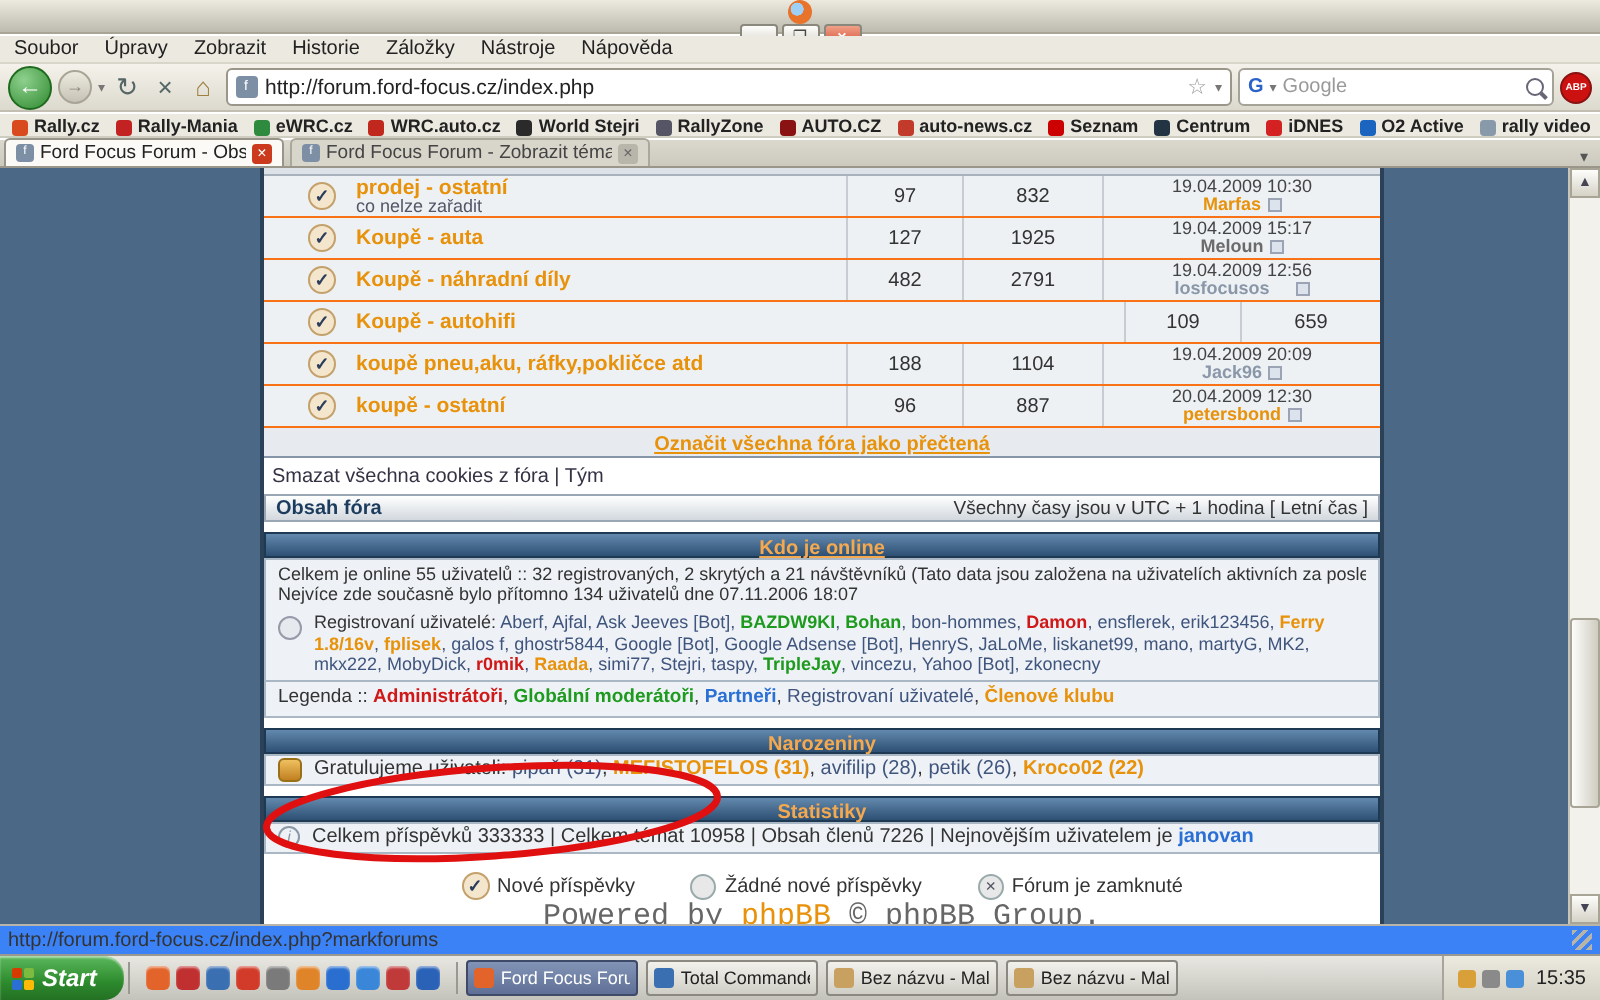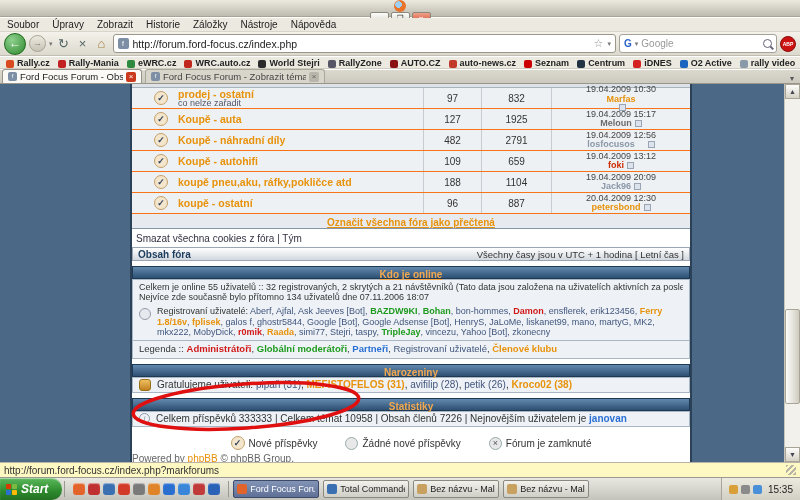--- a/index.html
+++ b/index.html
@@ -131,32 +131,32 @@
   .sg-club{color:#e8920b;font-weight:bold;}
   .sg-par{color:#2a6fd4;font-weight:bold;}
   .sg-link{color:#e8920b;text-decoration:underline;}
   .key-row{margin-top:9px;display:flex;justify-content:center;gap:28px;align-items:center;height:15px;}
   .key-item{display:flex;align-items:center;gap:4px;font-size:10px;color:#333;}
   .kicon-none{width:13px;height:13px;border-radius:50%;background:#e8e8e8;border:1px solid #9aa;
     box-sizing:border-box;}
   .kicon-lock{width:13px;height:13px;border-radius:50%;background:#e8e8e8;border:1px solid #9aa;
     color:#556;font-size:9px;line-height:11px;text-align:center;box-sizing:border-box;}
   .i-x::before{content:"×";}
-  .footerp{margin-top:3px;text-align:left;font-size:10px;color:#666;line-height:9px;}
+  .footerp{margin-top:3px;text-align:center;font-size:15px;color:#666;line-height:9px;font-family:Liberation Mono, monospace;}
   
   .scroll{position:absolute;right:0;top:0;bottom:0;width:16px;background:#f2f1ec;
     border-left:1px solid #c8c5ba;box-sizing:border-box;}
   .sarrow{height:15px;background:linear-gradient(#fdfdfb,#d5d2c6);border:1px solid #a8a496;
     font-size:7px;text-align:center;line-height:13px;color:#445;box-sizing:border-box;}
   .sarrow.bottom{position:absolute;bottom:0;left:0;right:0;}
   .sthumb{position:absolute;left:0;right:0;top:225px;height:95px;border:1px solid #a8a496;
     border-radius:2px;background:linear-gradient(90deg,#fdfdfb,#cfccc0);box-sizing:border-box;}
   .redcircle{position:absolute;left:126px;top:296px;pointer-events:none;}
   
-  .statusbar{position:absolute;top:462px;left:0;right:0;height:15px;background:#fef9c3;
+  .statusbar{position:absolute;top:462px;left:0;right:0;height:15px;background:#3b82f6;
     border-top:1px solid #b8b5a8;display:flex;align-items:center;padding:0 4px;
     font-size:10px;color:#333;box-sizing:border-box;}
   .grip{margin-left:auto;width:10px;height:10px;
     background:repeating-linear-gradient(135deg,#b8b5a8 0 2px,transparent 2px 4px);}
   
   .taskbar{position:absolute;top:477px;left:0;right:0;height:23px;
     background:linear-gradient(#e8e7e1,#c4c3bb);border-top:1px solid #9a9890;
     display:flex;align-items:center;box-sizing:border-box;}
   .startbtn{height:22px;padding:0 14px 0 6px;border-radius:0 10px 10px 0;color:#fff;
     font-weight:bold;font-style:italic;font-size:12px;display:flex;align-items:center;gap:4px;
@@ -306,21 +306,21 @@
             <span class="ticon i-check"></span>
           </span>
           <span class="fcell fname">
             <span class="ftitle">prodej - ostatní</span>
             <span class="fdesc">co nelze zařadit</span>
           </span>
           <span class="fcell fnum">97</span>
           <span class="fcell fnum2">832</span>
           <span class="fcell flast">
             <span>19.04.2009 10:30</span>
-            <span class="fuser" style="color: rgb(232, 146, 11); flex-direction: column;">
+            <span class="fuser" style="color: rgb(232, 146, 11);">
               <span>Marfas</span>
               <span class="mini"></span>
             </span>
           </span>
         </div>
         <div class="frow">
           <span class="fcell fic">
             <span class="ticon i-check"></span>
           </span>
           <span class="fcell fname">
@@ -355,27 +355,20 @@
         </div>
         <div class="frow">
           <span class="fcell fic">
             <span class="ticon i-check"></span>
           </span>
           <span class="fcell fname">
             <span class="ftitle">Koupě - autohifi</span>
           </span>
           <span class="fcell fnum">109</span>
           <span class="fcell fnum2">659</span>
-          <span class="fcell flast">
-            <span>19.04.2009 13:12</span>
-            <span class="fuser" style="color: rgb(204, 43, 0);">
-              <span>foki</span>
-              <span class="mini"></span>
-            </span>
-          </span>
         </div>
         <div class="frow">
           <span class="fcell fic">
             <span class="ticon i-check"></span>
           </span>
           <span class="fcell fname">
             <span class="ftitle">koupě pneu,aku, ráfky,pokličce atd</span>
           </span>
           <span class="fcell fnum">188</span>
           <span class="fcell fnum2">1104</span>
@@ -425,21 +418,21 @@
         <span class="online-icon"></span>
         <div class="users-text"><span>Registrovaní uživatelé: </span><span class="sg-u">Aberf, Ajfal, Ask Jeeves [Bot], </span><span class="sg-mod">BAZDW9KI</span><span class="sg-u">, </span><span class="sg-mod">Bohan</span><span class="sg-u">, bon-hommes, </span><span class="sg-adm">Damon</span><span class="sg-u">, ensflerek, erik123456, </span><span class="sg-club">Ferry 1.8/16v</span><span class="sg-u">, </span><span class="sg-club">fplisek</span><span class="sg-u">, galos f, ghostr5844, Google [Bot], Google Adsense [Bot], HenryS, JaLoMe, liskanet99, mano, martyG, MK2, mkx222, MobyDick, </span><span class="sg-adm">r0mik</span><span class="sg-u">, </span><span class="sg-club">Raada</span><span class="sg-u">, simi77, Stejri, taspy, </span><span class="sg-mod">TripleJay</span><span class="sg-u">, vincezu, Yahoo [Bot], zkonecny</span></div>
       </div>
       <div class="legend-row"><span class="sg-b">Legenda :: </span><span class="sg-adm">Administrátoři</span><span>, </span><span class="sg-mod">Globální moderátoři</span><span>, </span><span class="sg-par">Partneři</span><span>, </span><span class="sg-u">Registrovaní uživatelé</span><span>, </span><span class="sg-club">Členové klubu</span></div>
     </div>
     <div class="hbar">
       <span>Narozeniny</span>
     </div>
     <div class="sect row-flex">
       <span class="bday-icon"></span>
-      <div><span>Gratulujeme uživateli: </span><span class="sg-u">pipaň (31)</span><span>, </span><span class="sg-club">MEFISTOFELOS (31)</span><span>, </span><span class="sg-u">avifilip (28)</span><span>, </span><span class="sg-u">petik (26)</span><span>, </span><span class="sg-club">Kroco02 (38)</span></div>
+      <div><span>Gratulujeme uživateli: </span><span class="sg-u">pipaň (31)</span><span>, </span><span class="sg-club">MEFISTOFELOS (31)</span><span>, </span><span class="sg-u">avifilip (28)</span><span>, </span><span class="sg-u">petik (26)</span><span>, </span><span class="sg-club">Kroco02 (22)</span></div>
     </div>
     <div class="hbar">
       <span>Statistiky</span>
     </div>
     <div class="sect row-flex">
       <span class="info-icon i-info"></span>
       <div><span>Celkem příspěvků </span><span class="sg-b">333333</span><span> | Celkem témat </span><span class="sg-b">10958</span><span> | Obsah členů </span><span class="sg-b">7226</span><span> | Nejnovějším uživatelem je </span><span class="sg-par">janovan</span></div>
     </div>
     <div class="key-row">
       <span class="key-item">

